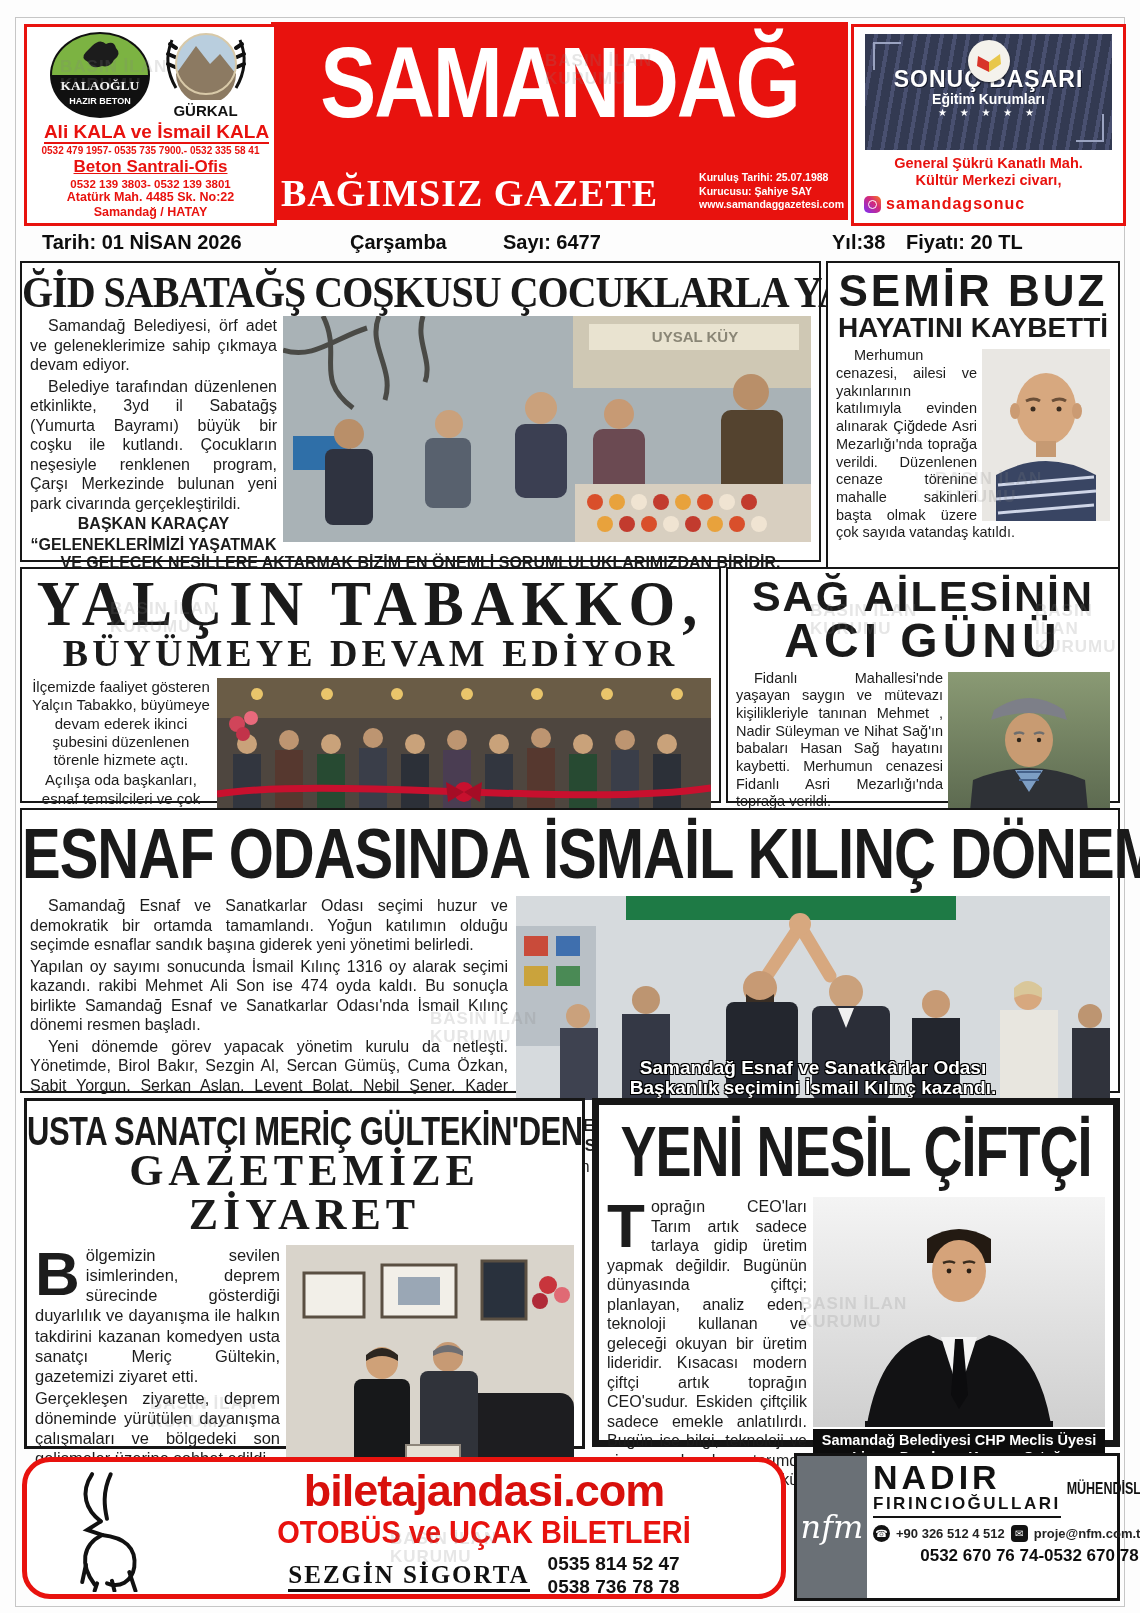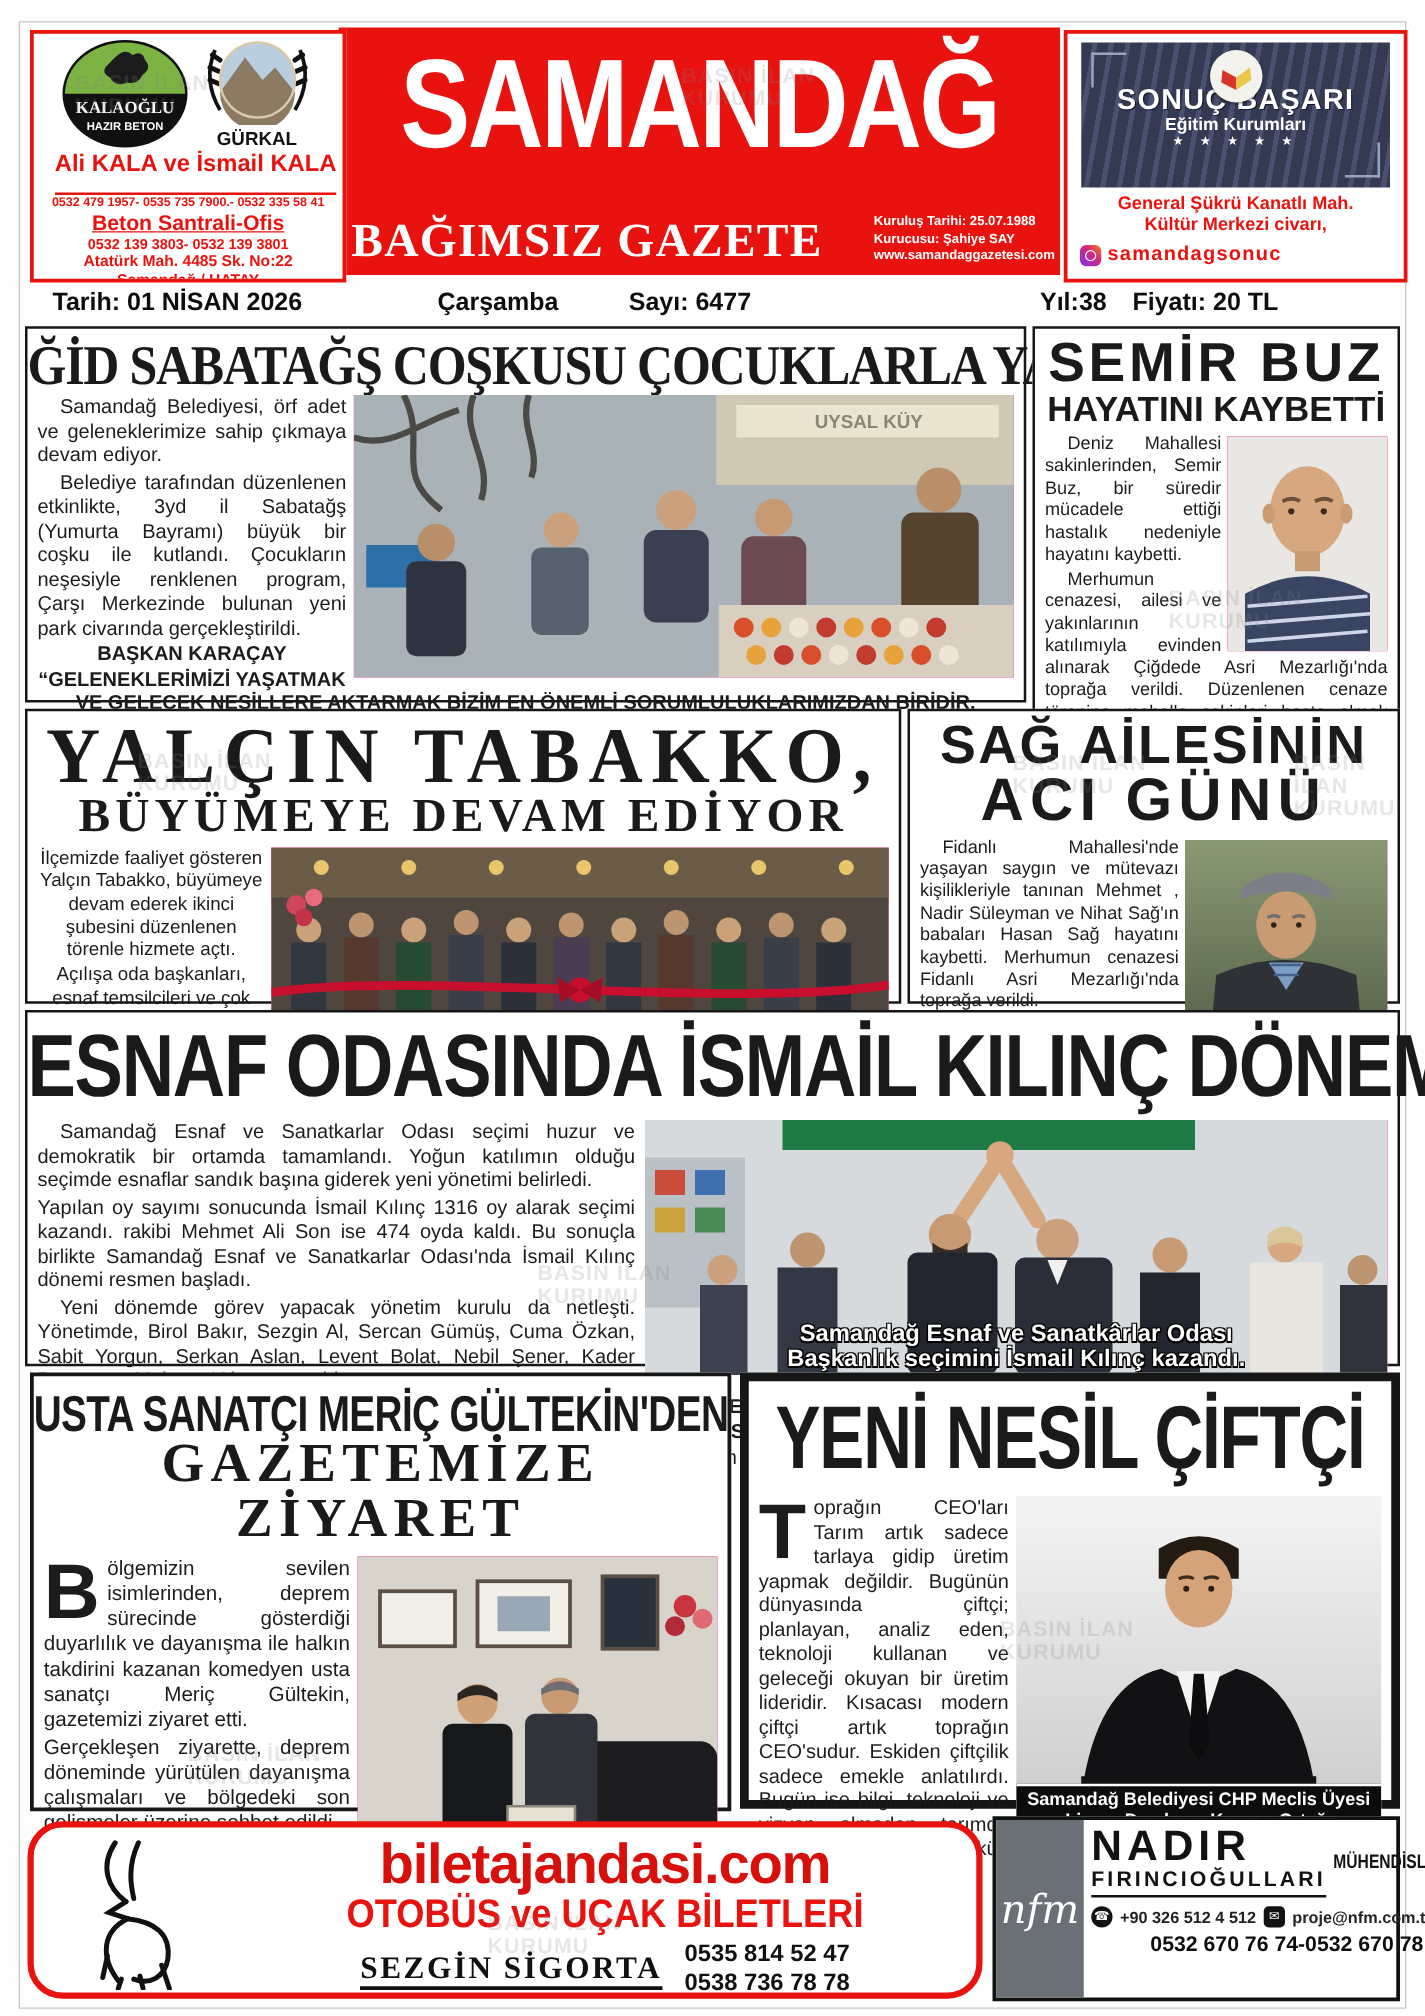--- a/index.html
+++ b/index.html
@@ -11,21 +11,21 @@
   .wm{position:absolute;color:rgba(130,130,130,0.20);font-weight:bold;font-size:17px;
       line-height:1.05;letter-spacing:1px;pointer-events:none;z-index:5;}
   .wm span{display:block;}
 
   
   .had-left{position:absolute;left:24px;top:24px;width:247px;height:196px;border:3px solid #e8120e;
             background:#fff;text-align:center;overflow:hidden;z-index:2;}
   .logo-row{display:flex;justify-content:center;align-items:flex-start;gap:6px;padding-top:3px;height:92px;}
   .gurkal-lbl{font-weight:bold;font-size:15px;color:#111;margin-top:-2px;}
   .owners{color:#e8120e;font-weight:bold;font-size:19px;line-height:1;border-bottom:2px solid #e8120e;
-          display:inline-block;padding-bottom:13px;margin-top:0px;margin-left:12px;}
+          display:inline-block;padding-bottom:1px;margin-top:0px;margin-left:12px;}
   .phones-top{color:#e8120e;font-weight:bold;font-size:10px;margin-top:1px;}
   .office{color:#e8120e;font-weight:bold;font-size:17px;text-decoration:underline;margin-top:1px;}
   .phones-office{color:#e8120e;font-weight:bold;font-size:11.5px;margin-top:1px;}
   .addr{color:#e8120e;font-weight:bold;font-size:12.5px;line-height:1.2;}
 
   .masthead{position:absolute;left:271px;top:22px;width:577px;height:198px;background:#e8120e;color:#fff;z-index:1;}
   .m-title{font-size:84px;font-weight:bold;text-align:center;line-height:1;letter-spacing:-2px;
            margin-top:10px;transform:scaleY(1.2);transform-origin:center top;}
   .m-bottom{position:absolute;left:10px;right:4px;bottom:8px;display:flex;justify-content:space-between;align-items:flex-end;}
   .m-sub{font-family:"Liberation Serif",serif;font-weight:bold;font-size:38px;letter-spacing:1px;line-height:1;}
@@ -57,21 +57,21 @@
   .dateline span{position:absolute;top:4px;white-space:nowrap;}
   .dl-date{left:22px;} .dl-day{left:330px;} .dl-issue{left:483px;} .dl-year{left:812px;} .dl-price{left:886px;}
 
   
   .box{position:absolute;background:#fff;border:2px solid #161616;box-sizing:border-box;z-index:2;}
   .abody{padding:2px 8px;font-size:16px;line-height:1.22;text-align:justify;color:#1c1c1c;}
   .abody p{margin:0 0 2px;text-indent:18px;}
   .abody p.ni{text-indent:0;}
   .em{font-weight:bold;text-align:center;text-indent:0 !important;line-height:1.15;}
   .more{font-weight:bold;text-align:center;text-indent:0 !important;}
-  .photo{float:right;background:#ec4899;overflow:hidden;position:relative;}
+  .photo{float:right;background:#c2410c;overflow:hidden;position:relative;}
   .photo svg{display:block;width:100%;height:100%;}
 
   .a1{left:20px;top:261px;width:801px;height:301px;}
   .hl1{font-family:"Liberation Serif",serif;font-weight:bold;font-size:40px;text-align:center;line-height:1;
        margin:7px 0 4px;letter-spacing:-1px;white-space:nowrap;transform:scaleY(1.12);transform-origin:center top;}
   .a1 .photo{width:528px;height:226px;margin:0 0 2px 6px;}
 
   .a2{left:826px;top:261px;width:294px;height:386px;}
   .hl2a{font-weight:bold;font-size:44px;text-align:center;letter-spacing:3px;line-height:1;margin-top:6px;}
   .hl2b{font-weight:bold;font-size:28px;text-align:center;letter-spacing:0px;line-height:1.05;margin-bottom:3px;}
@@ -330,21 +330,20 @@
         <ellipse cx="33" cy="62" rx="5" ry="8" fill="#cb9b73"></ellipse>
           <ellipse cx="95" cy="62" rx="5" ry="8" fill="#cb9b73"></ellipse>
         <path d="M44 52 q8 -4 14 0 M70 52 q8 -4 14 0" stroke="#6b4f38" stroke-width="3" fill="none"></path>
         <circle cx="51" cy="60" r="2.5" fill="#3a2c20"></circle>
           <circle cx="77" cy="60" r="2.5" fill="#3a2c20"></circle>
         <rect x="54" y="92" width="20" height="16" fill="#c69a73"></rect>
         <path d="M14 172 L14 126 Q64 98 114 126 L114 172 Z" fill="#394563"></path>
         <path d="M16 136 l96 -8 M14 150 l100 -8 M16 164 l96 -8" stroke="#cfd6e8" stroke-width="3" fill="none"></path>
       </svg>
     </div>
-    <p>Deniz Mahallesi sakinlerinden, Semir Buz, bir süredir mücadele ettiği hastalık nedeniyle hayatını kaybetti.</p>
     <p>Merhumun cenazesi, ailesi ve yakınlarının katılımıyla evinden alınarak Çiğdede Asri Mezarlığı'nda toprağa verildi. Düzenlenen cenaze törenine mahalle sakinleri başta olmak üzere çok sayıda vatandaş katıldı.</p>
   </div>
 </div>
 
 <div class="box a3">
   <div class="hl3a">YALÇIN TABAKKO,</div>
   <div class="hl3b">BÜYÜMEYE DEVAM EDİYOR</div>
   <div class="abody">
     <div class="photo">
       <svg viewBox="0 0 494 142">

